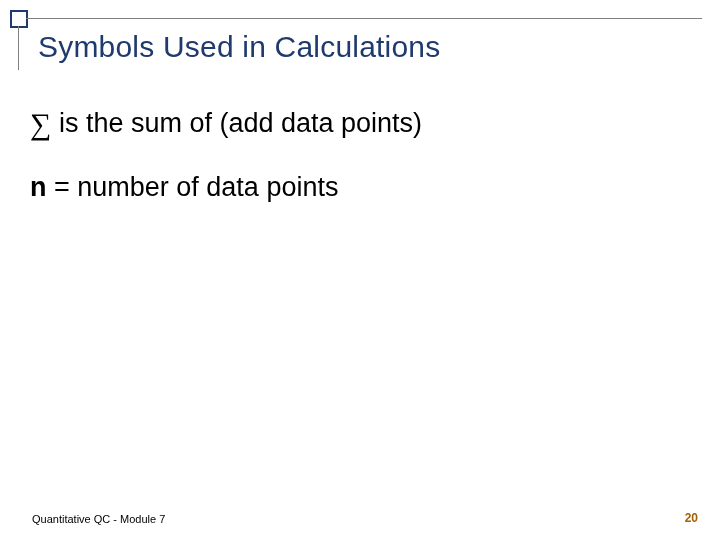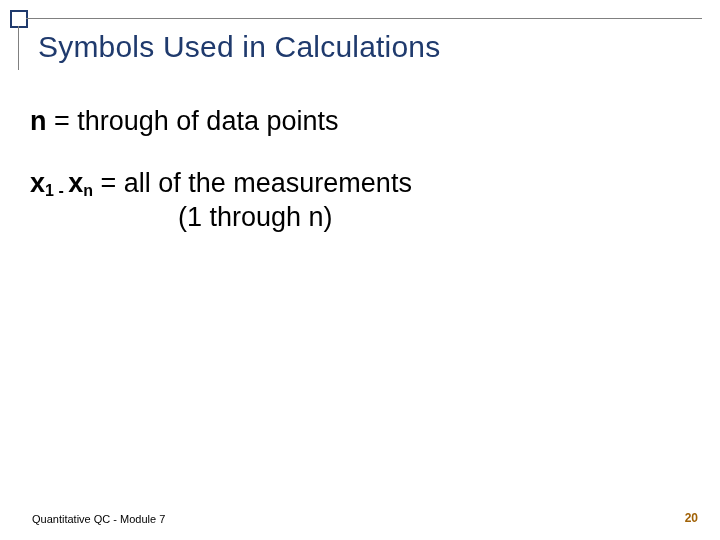--- a/index.html
+++ b/index.html
@@ -114,29 +114,28 @@
 <div class="slide">
 
   <div class="corner-box"></div>
   <div class="rule-h"></div>
   <div class="rule-v"></div>
 
   <div class="title">Symbols Used in Calculations</div>
 
   <div class="body">
 
-
     <div class="row">
-      <span class="sym">n</span><span>  = through of data points</span>
+      <span class="sym sigma">∑</span><span>  is the sum of (add data points)</span>
     </div>
 
     <div class="row">
-      <span class="sym">x</span><span class="sub">1 </span><span class="sub">- </span><span class="sym">x</span><span class="sub">n</span><span> = all of the measurements</span>
-      <div class="indent">(1 through n)</div>
+      <span class="sym">n</span><span>  = number of data points</span>
     </div>
+
 
 
   </div>
 
   <div class="footer-left">Quantitative QC - Module 7</div>
   <div class="footer-right">20</div>
 
 </div>
 
 </body></html>

